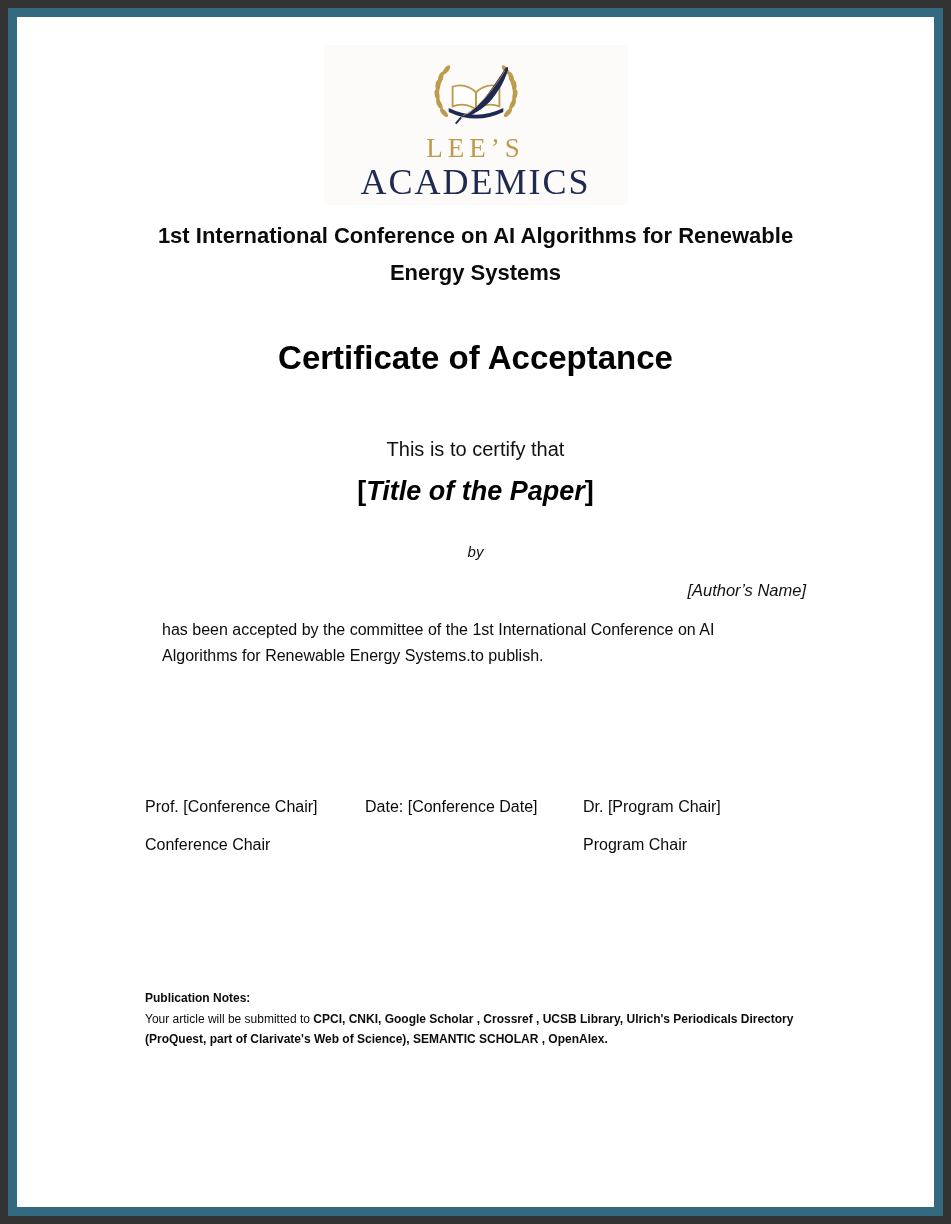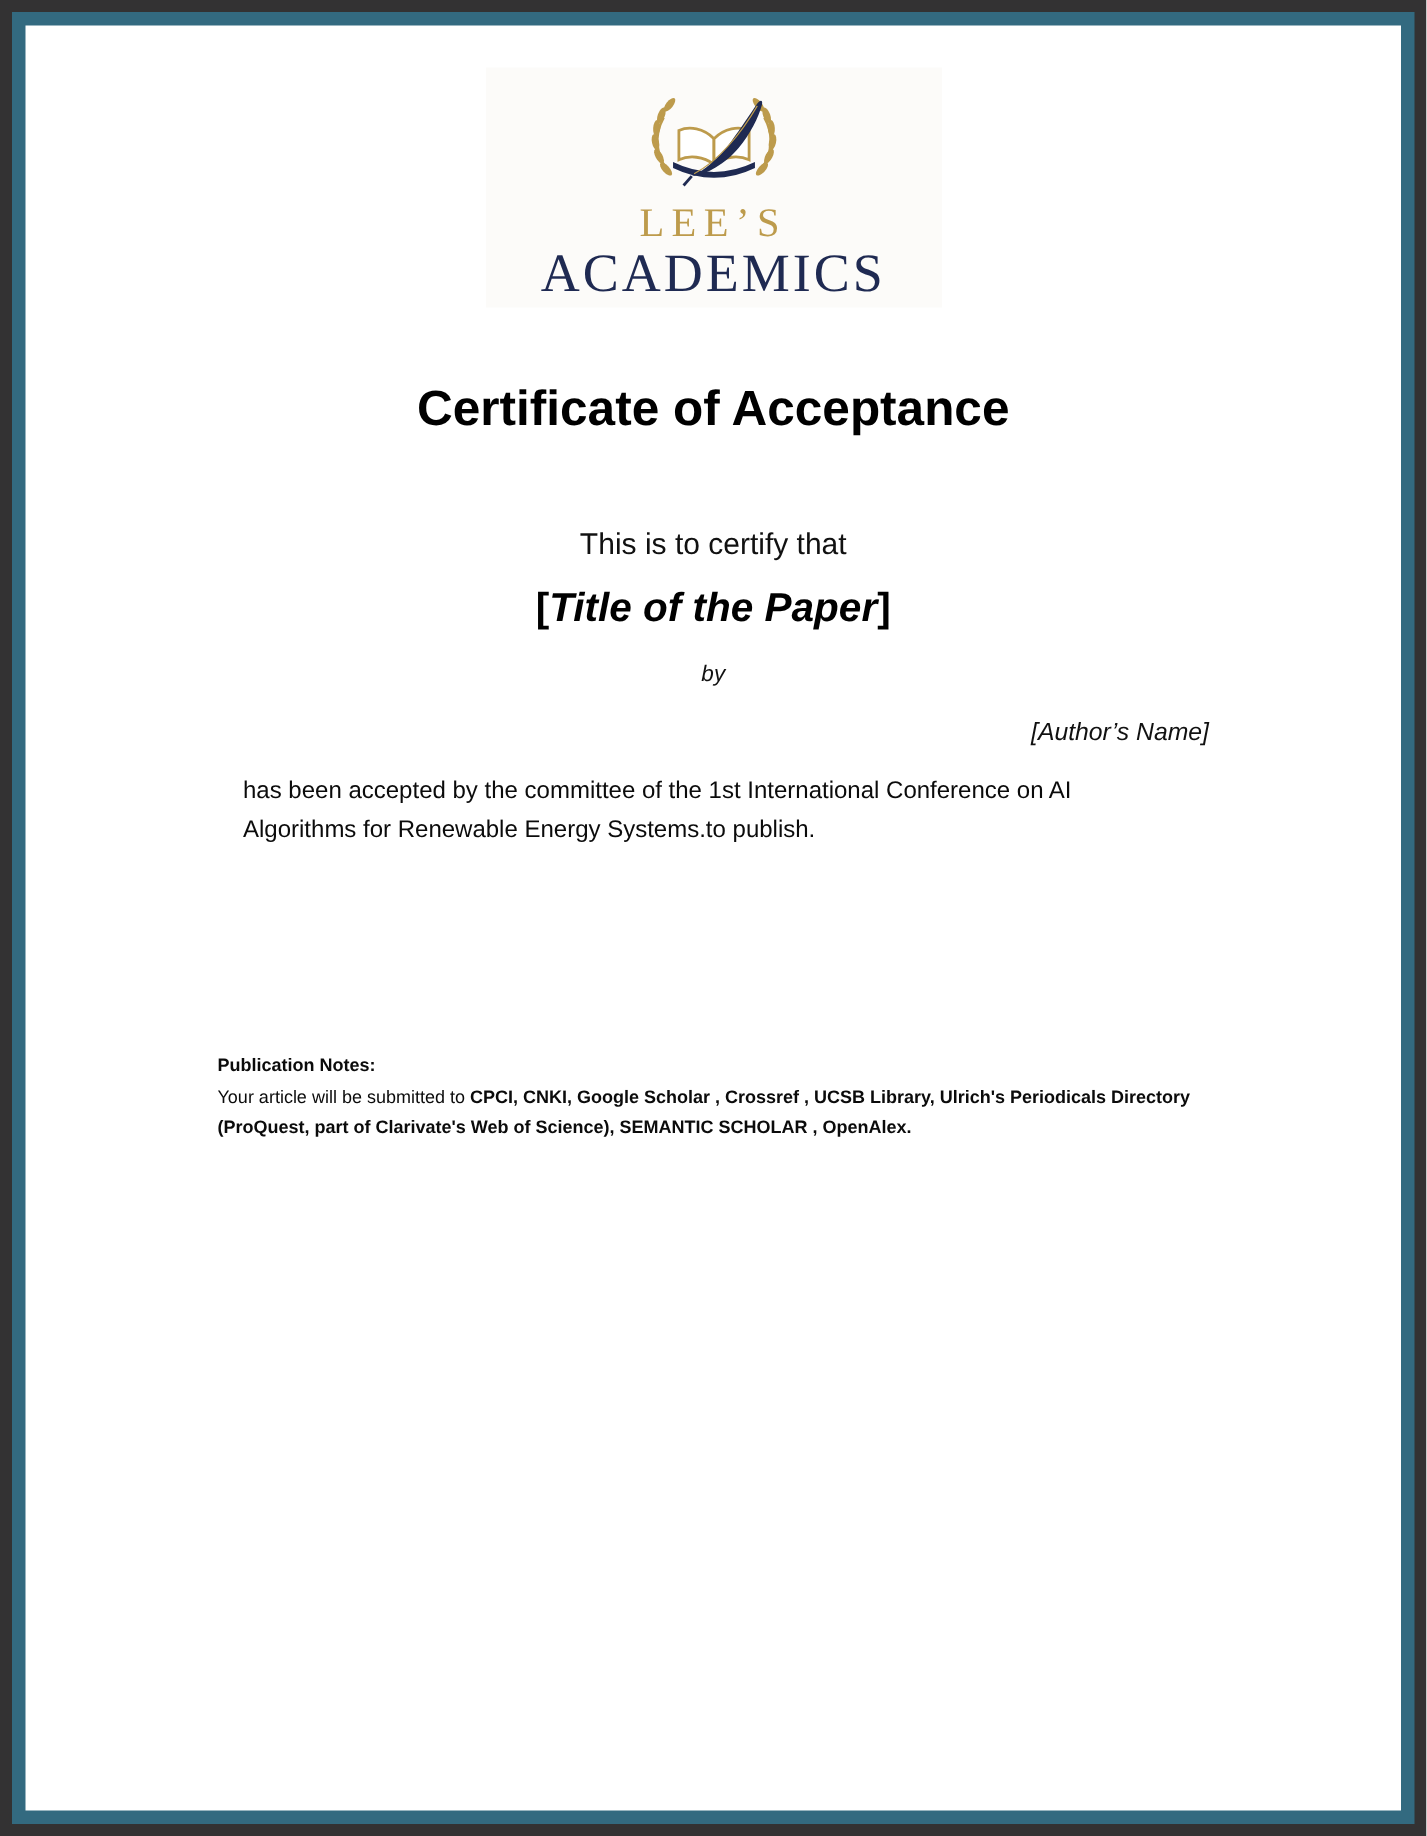--- a/index.html
+++ b/index.html
@@ -68,21 +68,21 @@
   .paper-title {
     margin-top: 14px;
     text-align: center;
     font-size: 27px; font-weight: bold;
     line-height: 36px;
     color: #000000;
   }
   .paper-title .bracket { font-style: normal; }
   .paper-title .inner  { font-style: italic; }
   .by-line {
-    margin-top: 18px;
+    margin-top: 34px;
     text-align: center;
     font-size: 15px; font-style: italic;
     line-height: 18px; color: #111;
   }
   .author-line {
     margin-top: 19px;
     text-align: right;
     font-size: 16.5px; font-style: italic;
     line-height: 20px; color: #111;
   }
@@ -174,33 +174,42 @@
           <path d="M75,48 L75,70" stroke="#BD9B4C" stroke-width="1.6"></path>
 
           <path d="M56,80 C66,76 80,64 90,50 C98,39 106,27 112,18 C114,15 117,14 116,19 C113,30 106,44 96,56 C85,69 69,79 56,80 Z" fill="#1F2A52"></path>
           <path d="M58,78 C78,68 98,44 112,20" fill="none" stroke="#BD9B4C" stroke-width="1"></path>
           <path d="M56,80 L49,88" stroke="#1F2A52" stroke-width="2.4"></path>
         </svg>
         <div class="logo-line1">LEE’S</div>
         <div class="logo-line2">ACADEMICS</div>
       </div>
 
+      <div class="conf-title">1st International Conference on AI Algorithms for Renewable Energy Systems</div>
 
       <div class="cert-heading">Certificate of Acceptance</div>
 
       <div class="certify-line">This is to certify that</div>
 
       <div class="paper-title"><span class="bracket">[</span><span class="inner">Title of the Paper</span><span class="bracket">]</span></div>
 
       <div class="by-line">by</div>
 
       <div class="author-line">[Author’s Name]</div>
 
       <div class="acceptance-text">has been accepted by the committee of the 1st International Conference on AI Algorithms for Renewable Energy Systems.to publish.</div>
 
+      <div class="signature-grid">
+        <div>Prof. [Conference Chair]</div>
+        <div>Date: [Conference Date]</div>
+        <div>Dr. [Program Chair]</div>
+        <div>Conference Chair</div>
+        <div></div>
+        <div>Program Chair</div>
+      </div>
 
       <div class="pub-notes">
         <div class="heading">Publication Notes:</div>
         <div><span>Your article will be submitted to </span><span class="bold">CPCI, CNKI,  Google Scholar , Crossref , UCSB Library, Ulrich's Periodicals Directory (ProQuest, part of Clarivate's Web of Science), SEMANTIC SCHOLAR , OpenAlex.</span></div>
       </div>
 
     </div>
   </div>
 </div>
 

